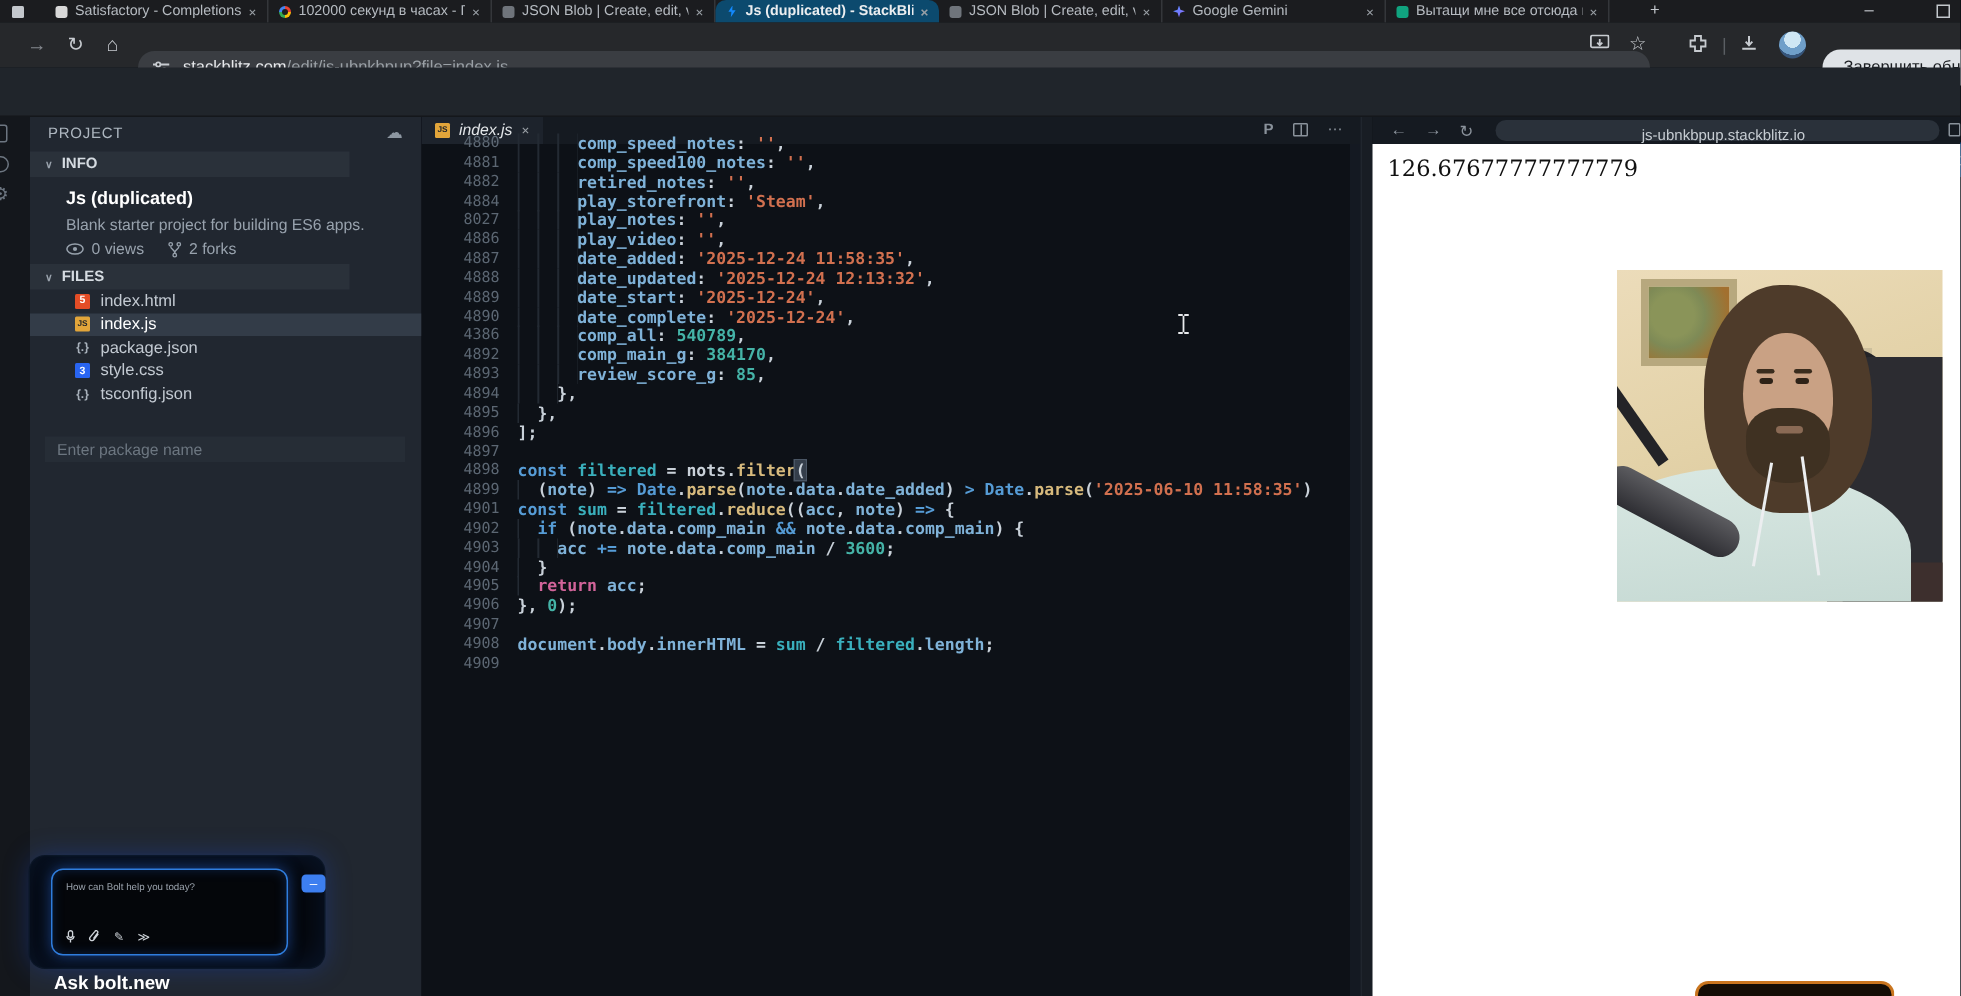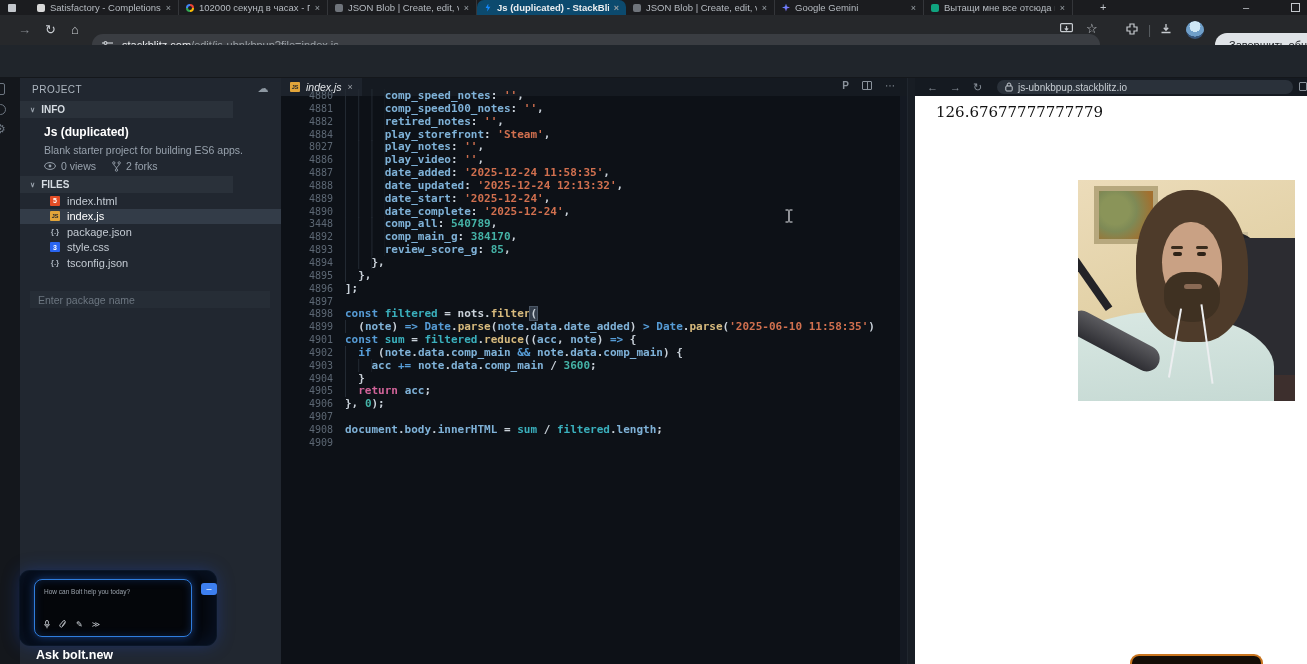--- a/index.html
+++ b/index.html
@@ -143,26 +143,26 @@
 
   
   #resizer { left:907px; top:0; width:8px; height:586px; background:#181d24;
              border-left:1px solid #20262e; }
   #preview { left:915px; top:0; width:392px; height:586px; background:#151a21; }
   #pvbar { position:absolute; left:0; top:0; width:392px; height:18px;
            display:flex; align-items:center; color:#8a929b; }
   .pv-ic { font-size:11px; margin-left:12px; }
   #pvpill { position:absolute; left:82px; top:2px; width:296px; height:14px;
             background:#2a313a; border-radius:8px; display:flex; align-items:center;
-            padding-left:8px; gap:5px; }
+            padding-left:8px; gap:5px;flex-direction:column; }
   #pvurl { color:#c6ccd2; font-size:10px; white-space:nowrap; }
   #pv-partial { position:absolute; left:384px; top:4px; width:8px; height:9px;
                 border:1px solid #8a929b; border-radius:1px; }
   #pvbody { position:absolute; left:0; top:18px; width:392px; height:568px; background:#ffffff; }
-  #pvresult { padding:7px 0 0 21px; font-family:"DejaVu Serif", serif; font-size:15px; color:#111; }
+  #pvresult { padding:7px 0 0 10px; font-family:"DejaVu Serif", serif; font-size:15px; color:#111; }
 
   
   #webcam { left:1078px; top:180px; width:217px; height:221px; overflow:hidden;
             background:linear-gradient(160deg,#ecdcba 0%, #e3d2a8 45%, #d4c095 100%); }
   .wc { position:absolute; }
   #wc-frame1 { left:16px; top:6px; width:64px; height:58px; border:5px solid #b7a87e;
                background:radial-gradient(circle at 30% 40%, #8a9459 0 30%, #7e8a56 45%, #a2702f 80%); }
   #wc-frame2 { left:146px; top:52px; width:24px; height:38px; border:3px solid #cdbf9c;
                background:#d9cfb4; }
   #wc-chair { left:150px; top:58px; width:70px; height:170px; background:#2c2c31;
@@ -411,21 +411,21 @@
           <div class="row"><span class="ln">4880</span><span class="lc"><span class="tk-g">      </span><span class="tk-prop">comp_speed_notes</span><span class="tk-pl">: </span><span class="tk-str">''</span><span class="tk-pl">,</span></span></div>
           <div class="row"><span class="ln">4881</span><span class="lc"><span class="tk-g">      </span><span class="tk-prop">comp_speed100_notes</span><span class="tk-pl">: </span><span class="tk-str">''</span><span class="tk-pl">,</span></span></div>
           <div class="row"><span class="ln">4882</span><span class="lc"><span class="tk-g">      </span><span class="tk-prop">retired_notes</span><span class="tk-pl">: </span><span class="tk-str">''</span><span class="tk-pl">,</span></span></div>
           <div class="row"><span class="ln">4884</span><span class="lc"><span class="tk-g">      </span><span class="tk-prop">play_storefront</span><span class="tk-pl">: </span><span class="tk-str">'Steam'</span><span class="tk-pl">,</span></span></div>
           <div class="row"><span class="ln">8027</span><span class="lc"><span class="tk-g">      </span><span class="tk-prop">play_notes</span><span class="tk-pl">: </span><span class="tk-str">''</span><span class="tk-pl">,</span></span></div>
           <div class="row"><span class="ln">4886</span><span class="lc"><span class="tk-g">      </span><span class="tk-prop">play_video</span><span class="tk-pl">: </span><span class="tk-str">''</span><span class="tk-pl">,</span></span></div>
           <div class="row"><span class="ln">4887</span><span class="lc"><span class="tk-g">      </span><span class="tk-prop">date_added</span><span class="tk-pl">: </span><span class="tk-str">'2025-12-24 11:58:35'</span><span class="tk-pl">,</span></span></div>
           <div class="row"><span class="ln">4888</span><span class="lc"><span class="tk-g">      </span><span class="tk-prop">date_updated</span><span class="tk-pl">: </span><span class="tk-str">'2025-12-24 12:13:32'</span><span class="tk-pl">,</span></span></div>
           <div class="row"><span class="ln">4889</span><span class="lc"><span class="tk-g">      </span><span class="tk-prop">date_start</span><span class="tk-pl">: </span><span class="tk-str">'2025-12-24'</span><span class="tk-pl">,</span></span></div>
           <div class="row"><span class="ln">4890</span><span class="lc"><span class="tk-g">      </span><span class="tk-prop">date_complete</span><span class="tk-pl">: </span><span class="tk-str">'2025-12-24'</span><span class="tk-pl">,</span></span></div>
-          <div class="row"><span class="ln">3448</span><span class="lc"><span class="tk-g">      </span><span class="tk-prop">comp_all</span><span class="tk-pl">: </span><span class="tk-num">540789</span><span class="tk-pl">,</span></span></div>
+          <div class="row"><span class="ln">4386</span><span class="lc"><span class="tk-g">      </span><span class="tk-prop">comp_all</span><span class="tk-pl">: </span><span class="tk-num">540789</span><span class="tk-pl">,</span></span></div>
           <div class="row"><span class="ln">4892</span><span class="lc"><span class="tk-g">      </span><span class="tk-prop">comp_main_g</span><span class="tk-pl">: </span><span class="tk-num">384170</span><span class="tk-pl">,</span></span></div>
           <div class="row"><span class="ln">4893</span><span class="lc"><span class="tk-g">      </span><span class="tk-prop">review_score_g</span><span class="tk-pl">: </span><span class="tk-num">85</span><span class="tk-pl">,</span></span></div>
           <div class="row"><span class="ln">4894</span><span class="lc"><span class="tk-g">    </span><span class="tk-pl">},</span></span></div>
           <div class="row"><span class="ln">4895</span><span class="lc"><span class="tk-g">  </span><span class="tk-pl">},</span></span></div>
           <div class="row"><span class="ln">4896</span><span class="lc"><span class="tk-pl">];</span></span></div>
           <div class="row"><span class="ln">4897</span><span class="lc"></span></div>
           <div class="row"><span class="ln">4898</span><span class="lc"><span class="tk-kw">const</span><span class="tk-pl"> </span><span class="tk-var">filtered</span><span class="tk-pl"> = </span><span class="tk-pl">nots</span><span class="tk-pl">.</span><span class="tk-fn">filter</span><span class="tk-hl">(</span></span></div>
           <div class="row"><span class="ln">4899</span><span class="lc"><span class="tk-g">  </span><span class="tk-pl">(</span><span class="tk-prop">note</span><span class="tk-pl">) </span><span class="tk-kw">=&gt;</span><span class="tk-pl"> </span><span class="tk-cls">Date</span><span class="tk-pl">.</span><span class="tk-fn">parse</span><span class="tk-pl">(</span><span class="tk-prop">note</span><span class="tk-pl">.</span><span class="tk-prop">data</span><span class="tk-pl">.</span><span class="tk-prop">date_added</span><span class="tk-pl">) </span><span class="tk-kw">&gt;</span><span class="tk-pl"> </span><span class="tk-cls">Date</span><span class="tk-pl">.</span><span class="tk-fn">parse</span><span class="tk-pl">(</span><span class="tk-str">'2025-06-10 11:58:35'</span><span class="tk-pl">)</span></span></div>
           <div class="row"><span class="ln">4901</span><span class="lc"><span class="tk-kw">const</span><span class="tk-pl"> </span><span class="tk-var">sum</span><span class="tk-pl"> = </span><span class="tk-var">filtered</span><span class="tk-pl">.</span><span class="tk-fn">reduce</span><span class="tk-pl">((</span><span class="tk-prop">acc</span><span class="tk-pl">, </span><span class="tk-prop">note</span><span class="tk-pl">) </span><span class="tk-kw">=&gt;</span><span class="tk-pl"> {</span></span></div>
           <div class="row"><span class="ln">4902</span><span class="lc"><span class="tk-g">  </span><span class="tk-kw">if</span><span class="tk-pl"> (</span><span class="tk-prop">note</span><span class="tk-pl">.</span><span class="tk-prop">data</span><span class="tk-pl">.</span><span class="tk-prop">comp_main</span><span class="tk-pl"> </span><span class="tk-kw">&amp;&amp;</span><span class="tk-pl"> </span><span class="tk-prop">note</span><span class="tk-pl">.</span><span class="tk-prop">data</span><span class="tk-pl">.</span><span class="tk-prop">comp_main</span><span class="tk-pl">) {</span></span></div>

